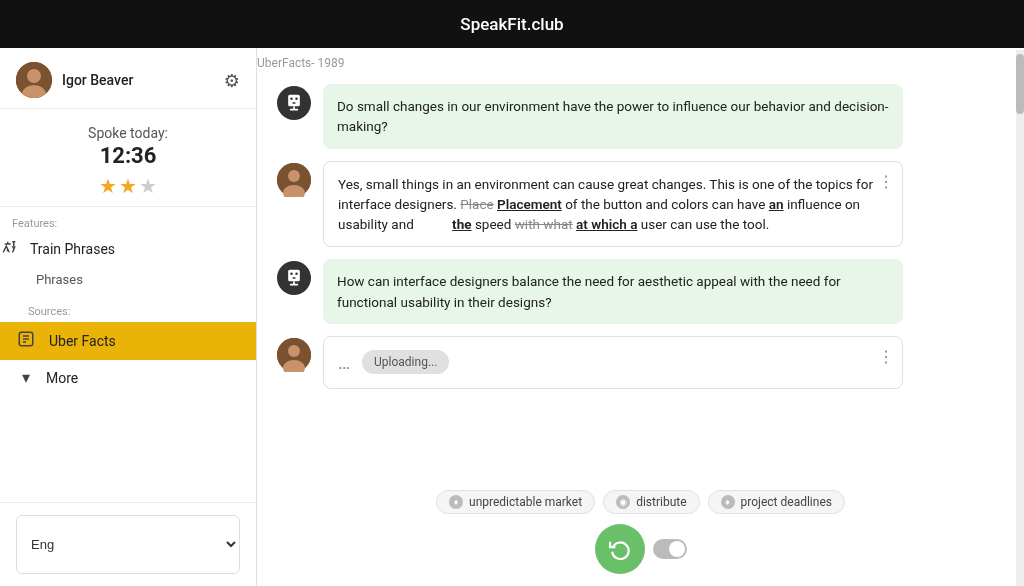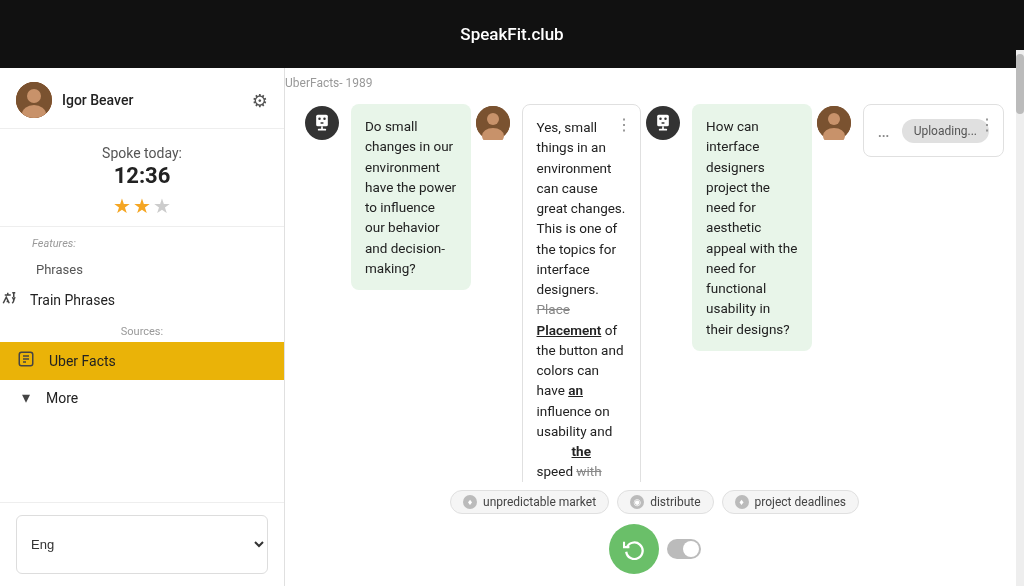--- a/index.html
+++ b/index.html
@@ -11,36 +11,36 @@
       overflow: hidden;
       display: flex;
       flex-direction: column;
     }
 
     
     .top-bar {
       background: #111;
       color: #fff;
       text-align: center;
-      padding: 24px 0;
+      padding: 14px 0;
       font-size: 17px;
       font-weight: 500;
       flex-shrink: 0;
     }
 
     
     .main-layout {
       display: flex;
       flex: 1;
       overflow: hidden;
     }
 
     
     .sidebar {
-      width: 285px;
+      width: 257px;
       background: #fff;
       display: flex;
       flex-direction: column;
       border-right: 1px solid #e0e0e0;
       flex-shrink: 0;
     }
 
     .sidebar-header {
       padding: 14px 16px 10px;
       display: flex;
@@ -116,23 +116,22 @@
 
     .star {
       font-size: 20px;
     }
     .star-filled { color: #f5a623; }
     .star-empty { color: #ccc; }
 
     .section-label {
       font-size: 11px;
       color: #999;
-      padding: 10px 32px 4px;
+      padding: 10px 12px 4px;
       text-transform: none;
-      font-style: italic;
     }
 
     .sidebar-item {
       display: flex;
       align-items: center;
       gap: 10px;
       padding: 8px 16px;
       cursor: pointer;
       border-radius: 0;
     }
@@ -150,22 +149,21 @@
     }
 
     .sidebar-item-label {
       font-size: 14px;
       color: #222;
     }
 
     .sidebar-sources-label {
       font-size: 11px;
       color: #999;
-      padding: 10px 4px 4px;
-      text-align: center;
+      padding: 10px 28px 4px;
     }
 
     .sidebar-footer {
       margin-top: auto;
       padding: 12px 16px;
       border-top: 1px solid #eee;
     }
 
     .lang-select {
       width: 100%;
@@ -194,22 +192,22 @@
       color: #999;
       padding: 8px 0 4px;
       flex-shrink: 0;
     }
 
     .chat-messages {
       flex: 1;
       overflow-y: auto;
       padding: 10px 20px;
       display: flex;
-      flex-direction: row;
-      gap: 5px;
+      flex-direction: column;
+      gap: 12px;
     }
 
     .message-row {
       display: flex;
       gap: 12px;
       align-items: flex-start;
     }
 
     .message-avatar {
       width: 34px;
@@ -423,32 +421,32 @@
       <div class="spoke-time">12:36</div>
       <div class="stars">
         <span class="star star-filled">★</span>
         <span class="star star-filled">★</span>
         <span class="star star-empty">★</span>
       </div>
     </div>
 
     <div class="section-label">Features:</div>
 
-    <div class="sidebar-item" style="padding-left: 36px;">
-      <span class="sidebar-item-label" style="font-size:13px; color:#555;">Phrases</span>
-    </div>
-
     <div class="sidebar-item phrases-section">
       <span class="sidebar-item-icon">
         <svg width="18" height="18" viewBox="0 0 24 24" fill="none" stroke="#444" stroke-width="2">
           <path d="M5 8h8M9 5v3M3 19l4-8 4 8M10.5 16.5h-3M15 5h4M17 5v6M15 19c1-1 2-2.5 2-4s-1-3-2-4"></path>
           <path d="M19 11c-1 1-2 2.5-2 4"></path>
         </svg>
       </span>
       <span class="sidebar-item-label">Train Phrases</span>
+    </div>
+
+    <div class="sidebar-item" style="padding-left: 36px;">
+      <span class="sidebar-item-label" style="font-size:13px; color:#555;">Phrases</span>
     </div>
 
     <div class="sidebar-sources-label">Sources:</div>
 
     <div class="sidebar-item active">
       <span class="sidebar-item-icon">
         <svg width="18" height="18" viewBox="0 0 24 24" fill="none" stroke="#444" stroke-width="2">
           <rect x="3" y="3" width="18" height="18" rx="3"></rect>
           <line x1="8" y1="12" x2="16" y2="12"></line>
           <line x1="8" y1="8" x2="16" y2="8"></line>
@@ -514,21 +512,21 @@
           <svg width="20" height="20" viewBox="0 0 24 24" fill="white">
             <rect x="5" y="2" width="14" height="14" rx="2"></rect>
             <circle cx="9" cy="7" r="1.5" fill="#333"></circle>
             <circle cx="15" cy="7" r="1.5" fill="#333"></circle>
             <rect x="10" y="11" width="4" height="2" rx="1" fill="#333"></rect>
             <rect x="11" y="16" width="2" height="4" fill="white"></rect>
             <rect x="7" y="19" width="10" height="2" rx="1" fill="white"></rect>
           </svg>
         </div>
         <div class="message-bubble bot-bubble">
-          <span>How can interface designers project the need for aesthetic appeal with the need for functional usability in their designs?</span>
+          <span>How can interface designers balance the need for aesthetic appeal with the need for functional usability in their designs?</span>
         </div>
       </div>
 
       <div class="message-row">
         <div class="message-avatar user-avatar-chat">
           <svg width="34" height="34" viewBox="0 0 34 34">
             <circle cx="17" cy="17" r="17" fill="#7a5230"></circle>
             <circle cx="17" cy="13" r="6" fill="#c8926a"></circle>
             <ellipse cx="17" cy="30" rx="11" ry="8" fill="#c8926a"></ellipse>
           </svg>

